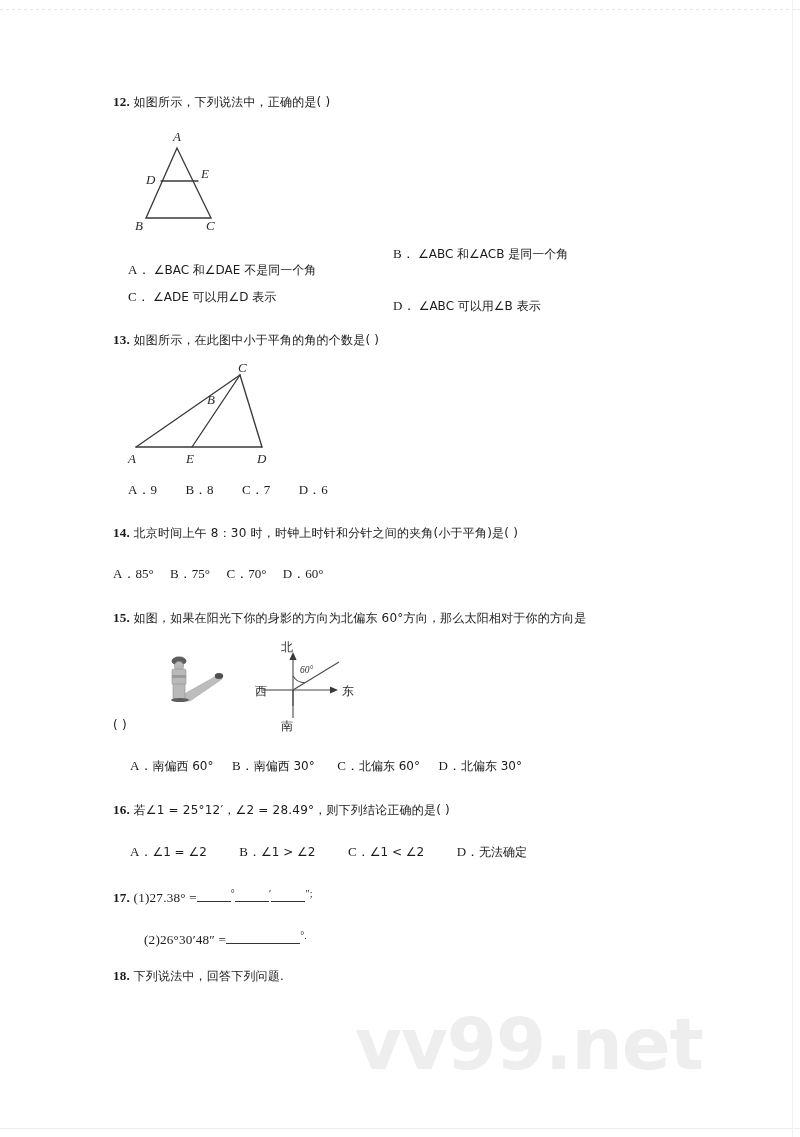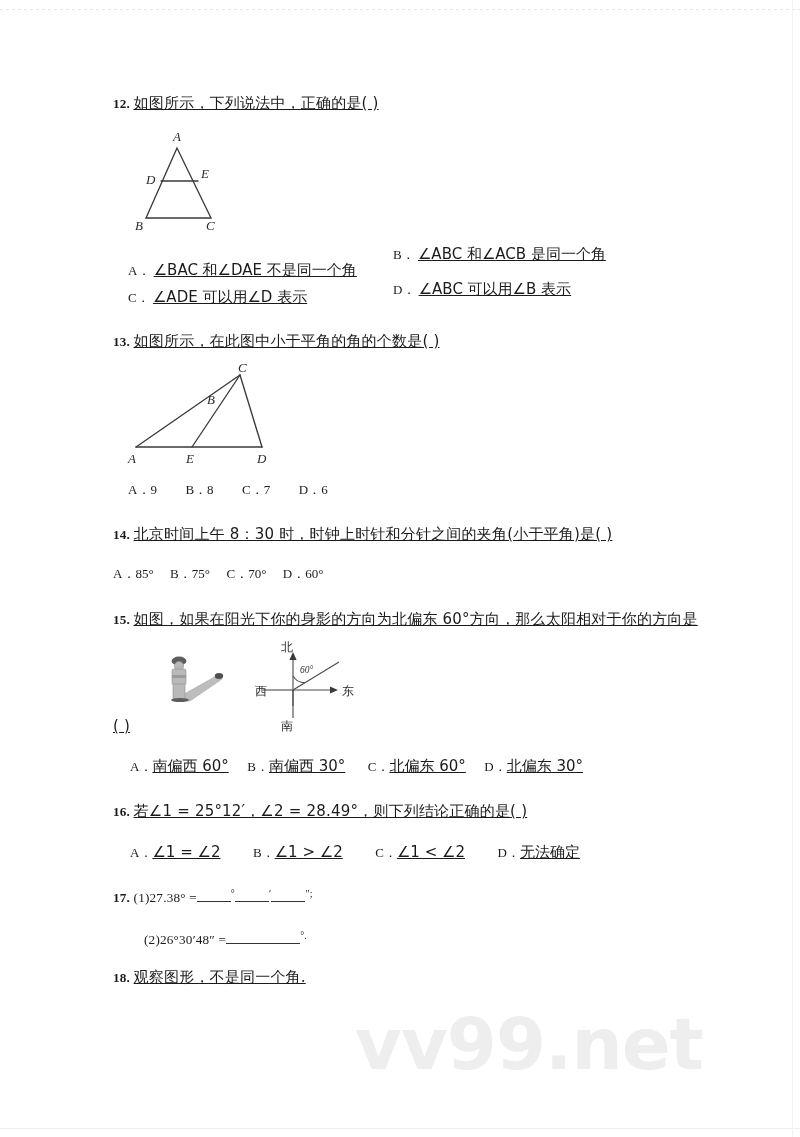--- a/index.html
+++ b/index.html
@@ -55,22 +55,21 @@
     line-height: 1.5;
     letter-spacing: 0.2px;
     white-space: nowrap;
   }
   .qnum {
     font-weight: bold;
     font-family: "Liberation Serif", serif;
   }
   .cn {
     font-family: "DejaVu Sans", "Liberation Sans", sans-serif;
-    font-size: 15px;
-    text-decoration: underline;
+    font-size: 12px;
   }
   .opts {
     position: absolute;
     font-size: 13px;
     white-space: nowrap;
   }
   .opt-label {
     font-family: "Liberation Serif", serif;
   }
 
@@ -173,21 +172,21 @@
       <span class="cn">∠BAC 和∠DAE 不是同一个角</span>
     </div>
     <div class="opts" style="left:393px; top:245px;text-align:right;">
       <span class="opt-label">B．</span>
       <span class="cn">∠ABC 和∠ACB 是同一个角</span>
     </div>
     <div class="opts" style="left:128px; top:288px;">
       <span class="opt-label">C．</span>
       <span class="cn">∠ADE 可以用∠D 表示</span>
     </div>
-    <div class="opts" style="left:393px; top:280px;">
+    <div class="opts" style="left:393px; top:297px;">
       <span class="opt-label">D．</span>
       <span class="cn">∠ABC 可以用∠B 表示</span>
     </div>
 
     <div class="q" style="left:113px; top:330px;">
       <span class="qnum">13.</span>
       <span class="cn">如图所示，在此图中小于平角的角的个数是(        )</span>
     </div>
 
     <div class="fig" style="left:110px; top:362px;">
@@ -310,20 +309,20 @@
       <span class="qnum">17.</span>
       <span>(1)27.38° =</span><span class="blank-line bl-short"></span><span class="sup-deg">°</span><span class="blank-line bl-short"></span><span class="sup-deg">′</span><span class="blank-line bl-short"></span><span class="sup-deg">″;</span>
     </div>
 
     <div class="q" style="left:144px; top:928px;">
       <span>(2)26°30′48″ =</span><span class="blank-line bl-long"></span><span class="sup-deg">°.</span>
     </div>
 
     <div class="q" style="left:113px; top:966px;">
       <span class="qnum">18.</span>
-      <span class="cn">观察图形，不是同一个角.</span>
+      <span class="cn">下列说法中，回答下列问题.</span>
     </div>
 
   </div>
 
   <div class="watermark">vv99.net</div>
 
 </div>
 
 </body></html>

